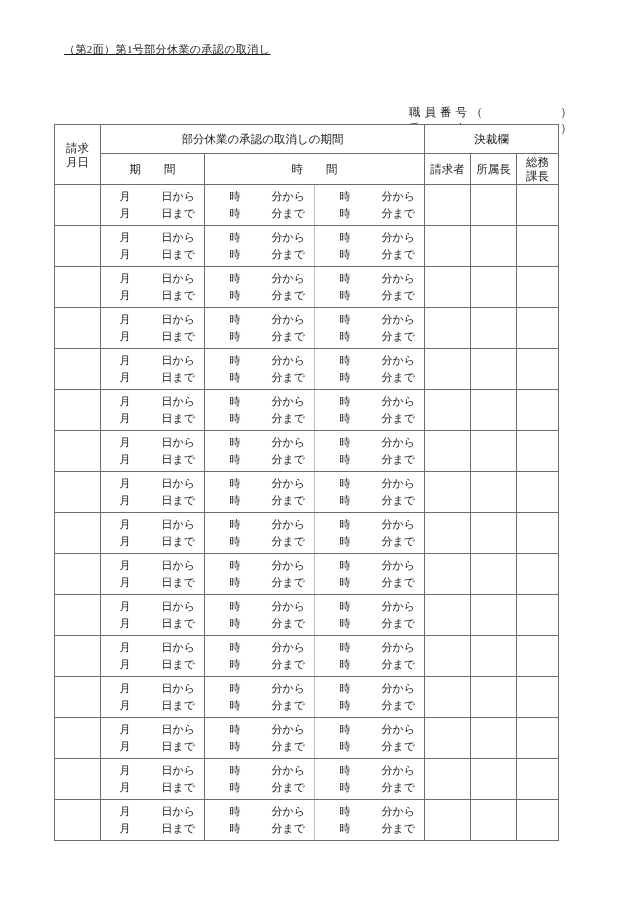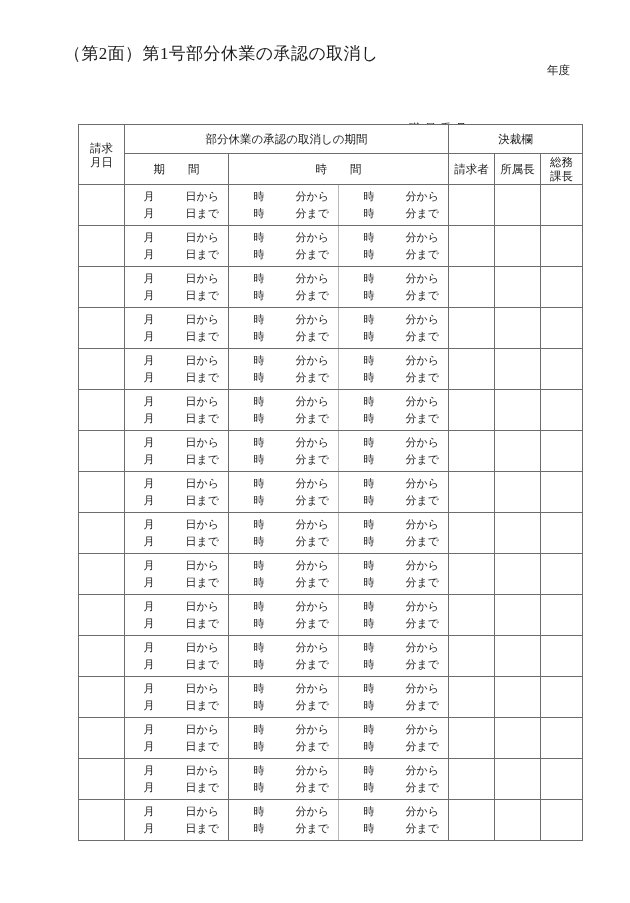--- a/index.html
+++ b/index.html
@@ -21,23 +21,24 @@
     inset: 0;
     width: 630px;
     height: 903px;
   }
 
   
   .doc-title {
     position: absolute;
     left: 64px;
     top: 42px;
-    font-size: 17px;
+    font-size: 11px;
     letter-spacing: 0.4px;
     white-space: nowrap;
+    text-decoration: underline;
   }
 
   
   .header-block {
     position: absolute;
     left: 380px;
     top: 62px;
     width: 192px;
     font-size: 11.5px;
     line-height: 16px;
@@ -65,21 +66,21 @@
   .paren-open { padding-left: 4px; }
   .paren-fill {
     display: inline-block;
     width: 78px;
   }
   .paren-close { }
 
   
   .form-table {
     position: absolute;
-    left: 78px;
+    left: 54px;
     top: 124px;
     width: 504px;
     border-collapse: collapse;
     table-layout: fixed;
     font-size: 11px;
   }
   .form-table td, .form-table th {
     border: 1px solid #6d6d6d;
     padding: 0;
     font-weight: normal;
@@ -140,21 +141,20 @@
   .blank-cell { }
 </style>
 </head>
 <body>
 
 <div class="page">
 
   <div class="doc-title">（第2面）第1号部分休業の承認の取消し</div>
 
   <div class="header-block">
-    <div class="fiscal-year-row">年度</div>
 
     <div class="id-row">
       <span class="id-label">職員番号</span>
       <span class="paren-open">（</span>
       <span class="paren-fill"></span>
       <span class="paren-close">）</span>
     </div>
 
     <div class="id-row">
       <span class="id-label">氏　名</span>

